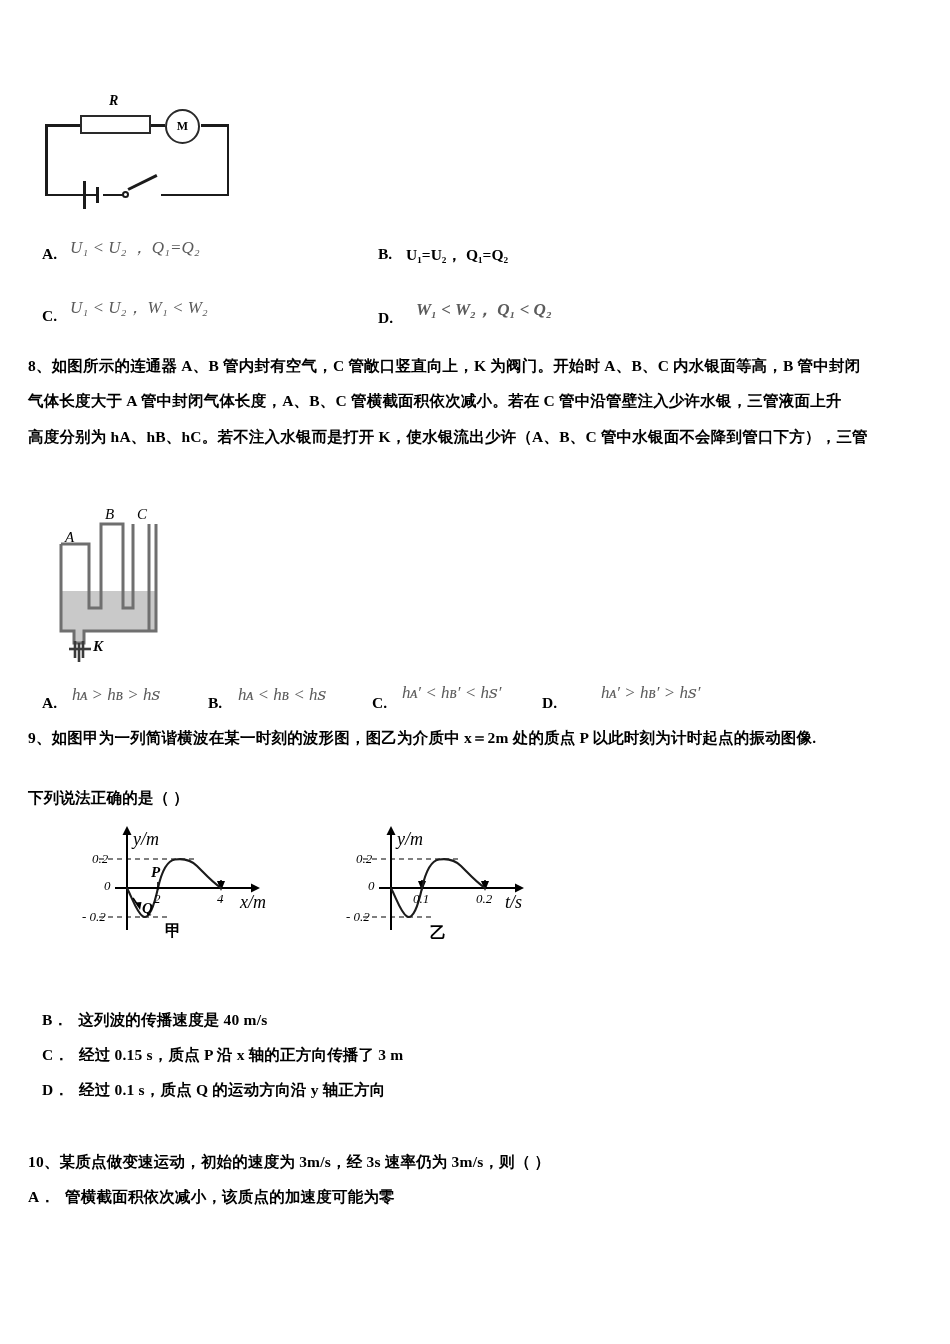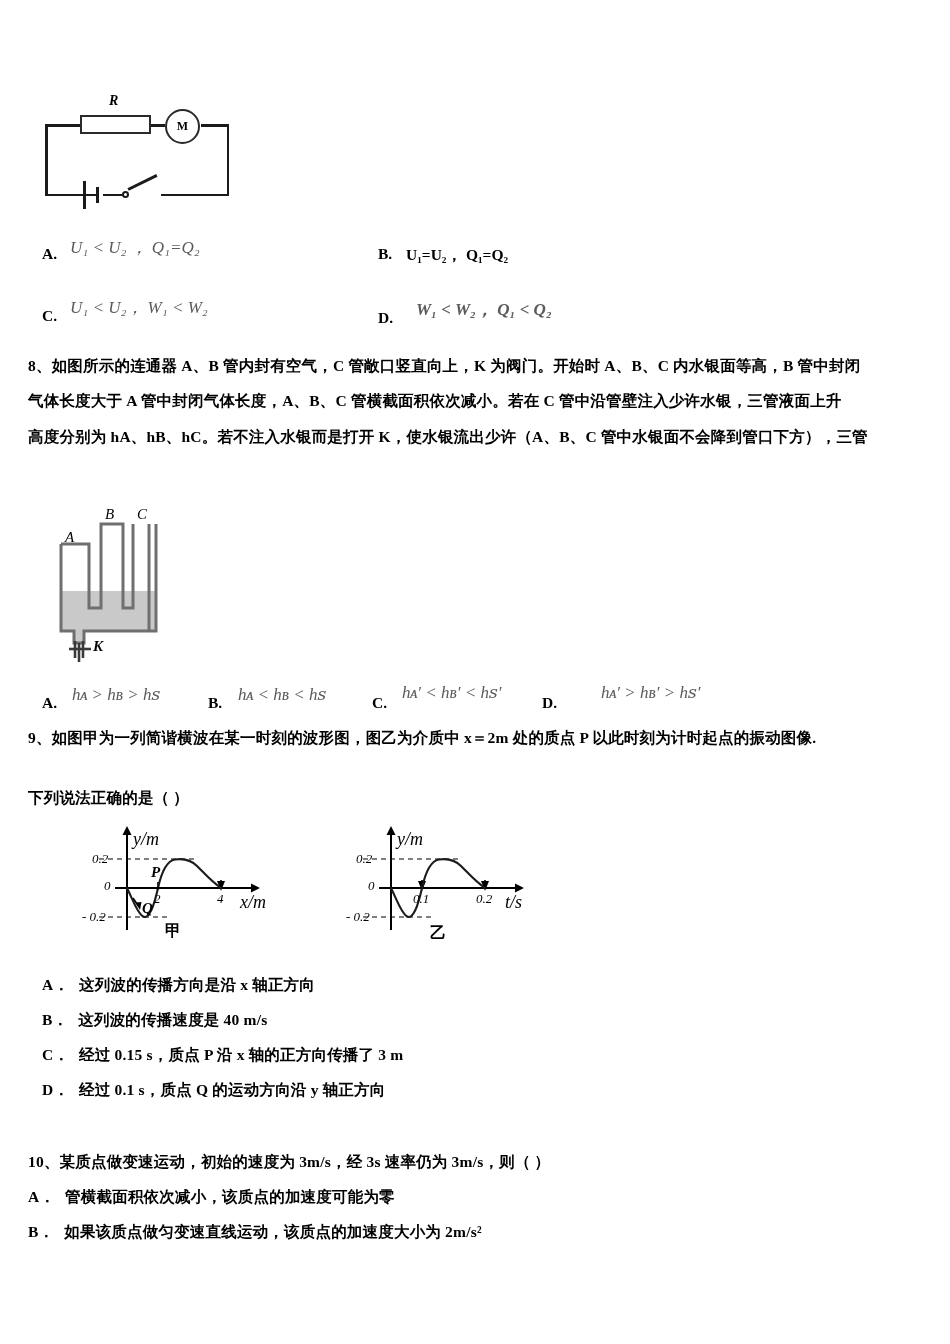--- a/index.html
+++ b/index.html
@@ -307,40 +307,32 @@
     <div class="glabel" style="left:62px; top:11px;">y/m</div>
     <div class="glabel" style="left:170px; top:74px;">t/s</div>
     <div class="gnum" style="left:21px; top:33px; font-style:italic;">0.2</div>
     <div class="gnum" style="left:11px; top:91px; font-style:italic;">- 0.2</div>
     <div class="gnum" style="left:33px; top:60px; font-style:italic;">0</div>
     <div class="gnum" style="left:78px; top:73px; font-style:italic;">0.1</div>
     <div class="gnum" style="left:141px; top:73px; font-style:italic;">0.2</div>
     <div class="fig-cap" style="left:95px; top:105px;">乙</div>
   </div>
 
-  <div class="abs" style="left:42px; top:975px;">
-    <span class="cn">A．</span>
-    <span class="cn" style="margin-left:6px;">这列波的传播方向是沿 x 轴正方向</span>
-  </div>
   <div class="abs" style="left:42px; top:1010px;">
     <span class="cn">B．</span>
     <span class="cn" style="margin-left:6px;">这列波的传播速度是 40 m/s</span>
   </div>
   <div class="abs" style="left:42px; top:1045px;">
     <span class="cn">C．</span>
     <span class="cn" style="margin-left:6px;">经过 0.15 s，质点 P 沿 x 轴的正方向传播了 3 m</span>
   </div>
   <div class="abs" style="left:42px; top:1080px;">
     <span class="cn">D．</span>
     <span class="cn" style="margin-left:6px;text-align:center;">经过 0.1 s，质点 Q 的运动方向沿 y 轴正方向</span>
   </div>
 
   <div class="abs cn" style="left:28px; top:1152px;">10、某质点做变速运动，初始的速度为 3m/s，经 3s 速率仍为 3m/s，则（      ）</div>
   <div class="abs" style="left:28px; top:1187px;">
     <span class="cn">A．</span>
     <span class="cn" style="margin-left:6px;">管横截面积依次减小，该质点的加速度可能为零</span>
   </div>
-  <div class="abs" style="left:28px; top:1222px;">
-    <span class="cn">B．</span>
-    <span class="cn" style="margin-left:6px;">如果该质点做匀变速直线运动，该质点的加速度大小为 2m/s²</span>
-  </div>
 
 </div>
 
 </body></html>

